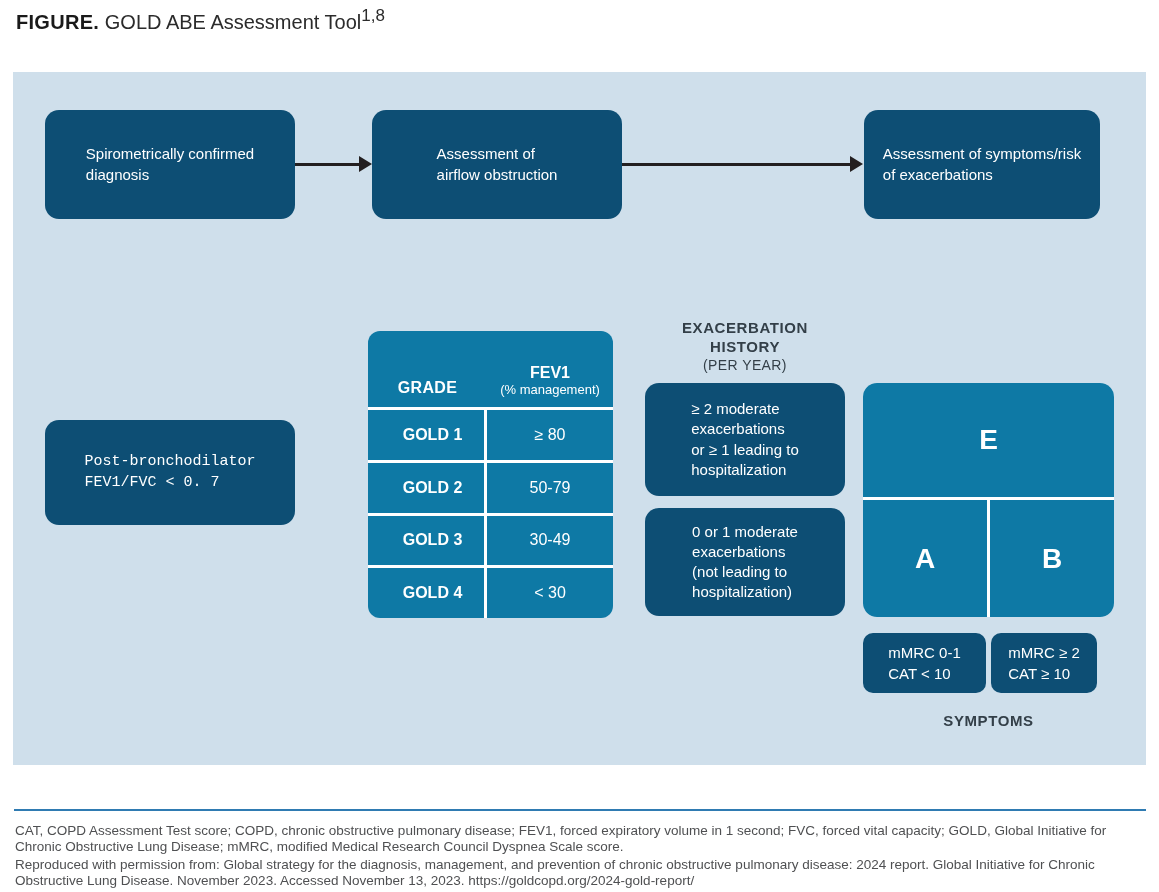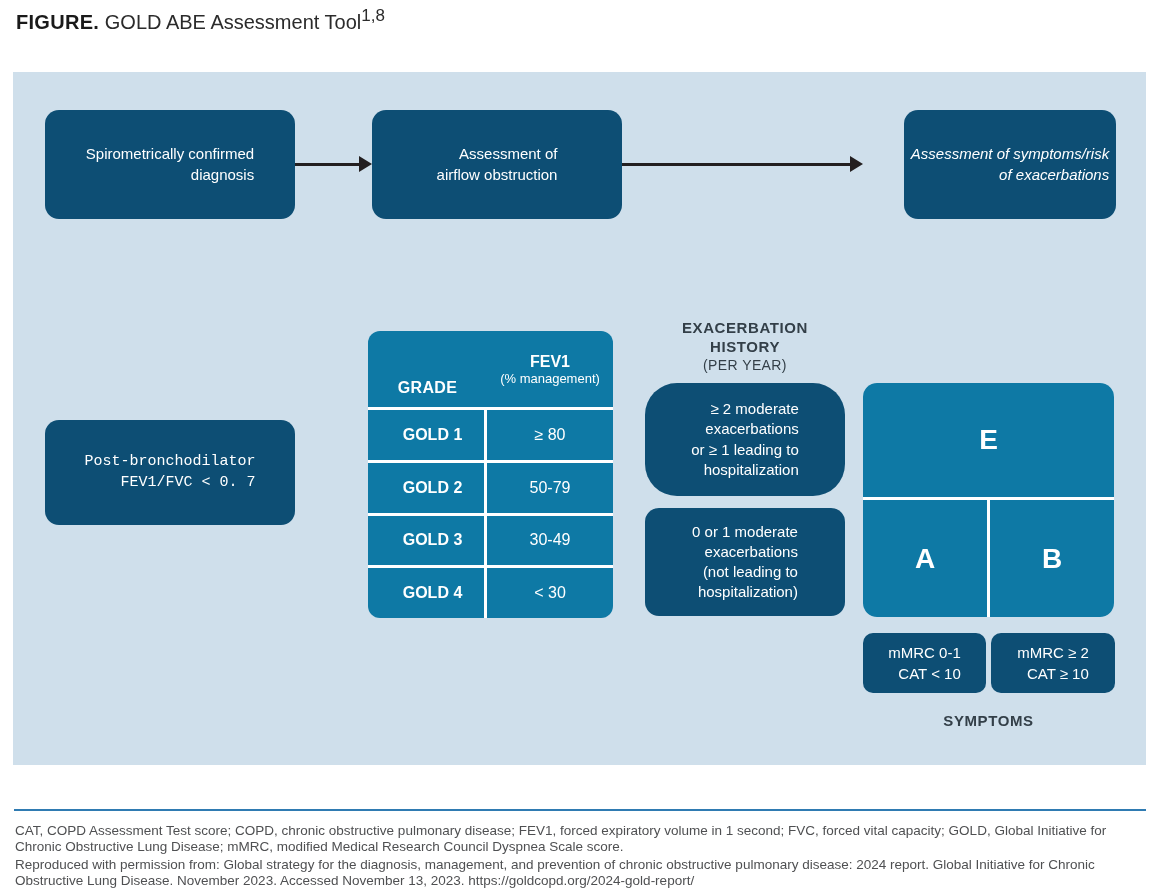--- a/index.html
+++ b/index.html
@@ -17,42 +17,42 @@
   .fig-title .fig-label { font-weight: bold; color: #1a1a1a; letter-spacing: 0.3px; }
   .fig-title sup { font-size: 17px; }
 
   
   .panel { position: absolute; left: 13px; top: 72px; width: 1133px; height: 693px; background: #cfdfeb; }
 
   
   .navy-box {
     position: absolute; background: #0d4e74; border-radius: 14px;
     color: #ffffff; display: flex; align-items: center; justify-content: center;
-    text-align: right; font-size: 15px; line-height: 1.35; white-space: pre-line;
+    text-align: left; font-size: 15px; line-height: 1.35; white-space: pre-line;
   }
 
   
   .arrow-line { position: absolute; height: 3px; background: #231f20; top: 163px; }
   .arrow-head {
     position: absolute; width: 0; height: 0; top: 156px;
     border-left: 13px solid #231f20;
     border-top: 8px solid transparent; border-bottom: 8px solid transparent;
   }
 
   
   .grade-table {
     position: absolute; left: 368px; top: 331px; width: 245px; height: 287px;
     background: #0e79a5; border-radius: 12px; overflow: hidden;
     color: #ffffff; display: flex; flex-direction: column;
   }
   .gt-header { height: 76px; display: flex; }
   .gt-h1 { width: 119px; display: flex; align-items: flex-end; justify-content: center;
            padding-bottom: 10px; font-weight: bold; font-size: 16px; letter-spacing: 0.3px; text-align: right; }
   .gt-h2 { flex: 1; display: flex; flex-direction: column; align-items: center;
-           justify-content: flex-end; padding-bottom: 21px; }
+           justify-content: flex-end; padding-bottom: 10px; }
   .gt-h2 .l1 { font-weight: bold; font-size: 16px; }
   .gt-h2 .l2 { font-size: 13px; }
   .gt-row { flex: 1; display: flex; border-top: 3px solid #ffffff; }
   .gt-grade { width: 119px; border-right: 3px solid #ffffff; display: flex;
               align-items: center; justify-content: center; font-weight: bold; font-size: 16px; padding-left: 13px; }
   .gt-val { flex: 1; display: flex; align-items: center; justify-content: center; font-size: 16px; }
 
   
   .exac-heading { position: absolute; left: 640px; top: 318px; width: 210px;
                   text-align: center; color: #333f48; }
@@ -104,21 +104,21 @@
   <div class="arrow-head" style="left:359px;"></div>
 
   <div class="navy-box" style="left:372px; top:110px; width:250px; height:109px;">
     <span style="white-space:pre-line;">Assessment of
 airflow obstruction</span>
   </div>
 
   <div class="arrow-line" style="left:622px; width:228px;"></div>
   <div class="arrow-head" style="left:850px;"></div>
 
-  <div class="navy-box" style="left:904px; top:110px; width:212px; height:109px;font-style:italic;">
+  <div class="navy-box" style="left:864px; top:110px; width:236px; height:109px;">
     <span style="white-space:pre-line;">Assessment of symptoms/risk
 of exacerbations</span>
   </div>
 
   <div class="navy-box" style="left:45px; top:420px; width:250px; height:105px;font-family:Liberation Mono, monospace;">
     <span style="white-space:pre-line;">Post-bronchodilator
 FEV1/FVC &lt; 0. 7</span>
   </div>
 
   <div class="grade-table">
@@ -146,21 +146,21 @@
       <div class="gt-val">&lt; 30</div>
     </div>
   </div>
 
   <div class="exac-heading">
     <div class="hl">EXACERBATION</div>
     <div class="hl">HISTORY</div>
     <div class="hs">(PER YEAR)</div>
   </div>
 
-  <div class="navy-box" style="left:645px; top:383px; width:200px; height:113px; font-size:15px;border-radius:32px;">
+  <div class="navy-box" style="left:645px; top:383px; width:200px; height:113px; font-size:15px;">
     <span style="white-space:pre-line;">≥ 2 moderate
 exacerbations
 or ≥ 1 leading to
 hospitalization</span>
   </div>
   <div class="navy-box" style="left:645px; top:508px; width:200px; height:108px; font-size:15px;">
     <span style="white-space:pre-line;">0 or 1 moderate
 exacerbations
 (not leading to
 hospitalization)</span>
@@ -175,21 +175,21 @@
     </div>
     <div class="abe-cell abe-b">
       <span>B</span>
     </div>
   </div>
 
   <div class="navy-box mmrc" style="left:863px; top:633px; width:123px; height:60px;">
     <span style="white-space:pre-line;">mMRC 0-1
 CAT &lt; 10</span>
   </div>
-  <div class="navy-box mmrc" style="left:991px; top:633px; width:124px; height:60px;">
+  <div class="navy-box mmrc" style="left:991px; top:633px; width:106px; height:60px;">
     <span style="white-space:pre-line;">mMRC ≥ 2
 CAT ≥ 10</span>
   </div>
 
   <div class="symptoms-label">SYMPTOMS</div>
 
   <div class="rule"></div>
   <div class="footnote fn1">CAT, COPD Assessment Test score; COPD, chronic obstructive pulmonary disease; FEV1, forced expiratory volume in 1 second; FVC, forced vital capacity; GOLD, Global Initiative for Chronic Obstructive Lung Disease; mMRC, modified Medical Research Council Dyspnea Scale score.</div>
   <div class="footnote fn2">Reproduced with permission from: Global strategy for the diagnosis, management, and prevention of chronic obstructive pulmonary disease: 2024 report. Global Initiative for Chronic Obstructive Lung Disease. November 2023. Accessed November 13, 2023. https://goldcopd.org/2024-gold-report/</div>
 

